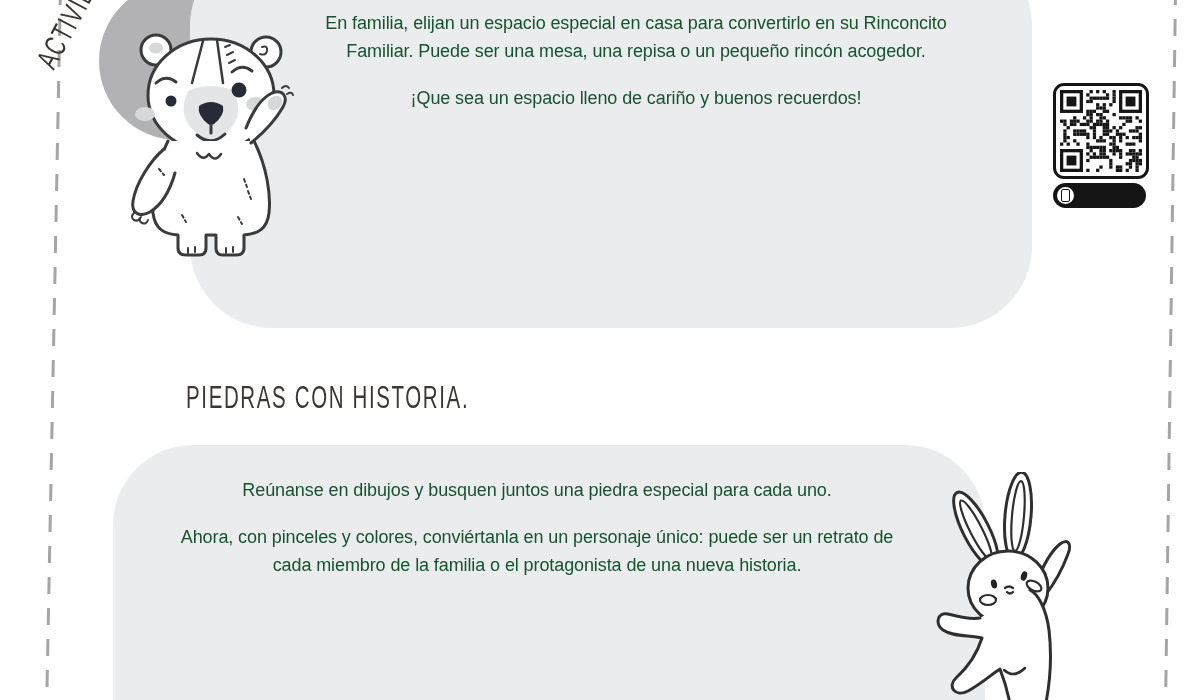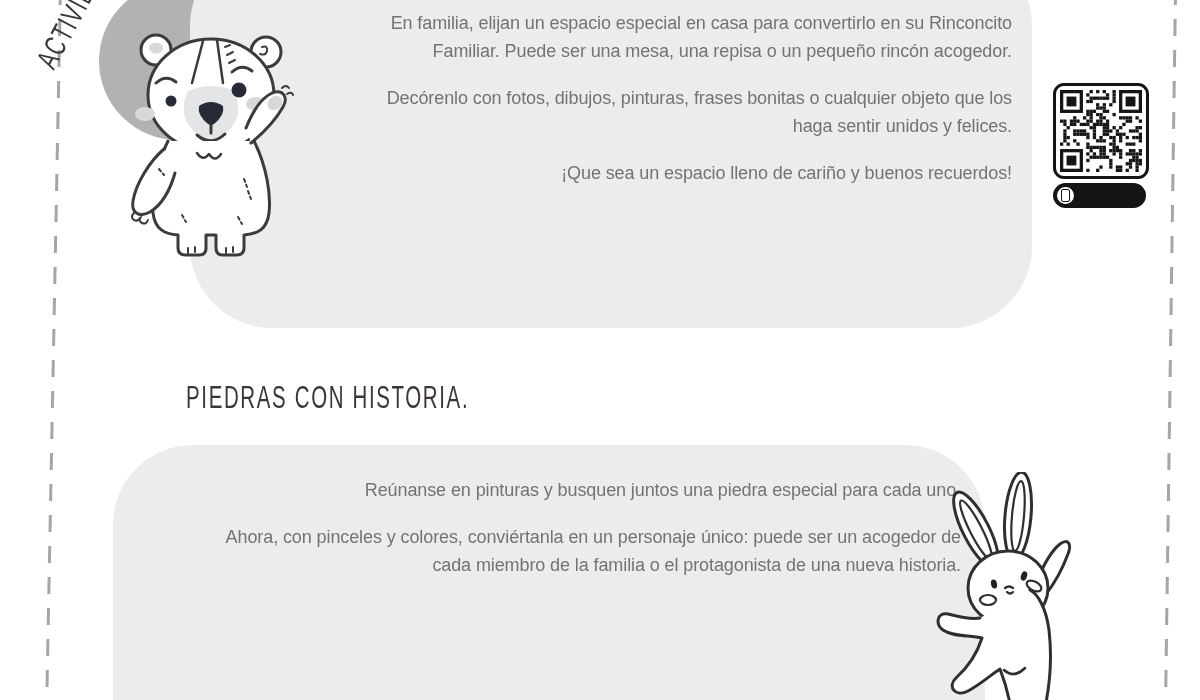--- a/index.html
+++ b/index.html
@@ -25,22 +25,22 @@
     transform:rotate(-62deg) scaleX(0.68);transform-origin:0 100%;
     font-size:30px;letter-spacing:2px;color:#3c3734;white-space:nowrap;
   }
   
   .block{
     position:absolute;background:#ebeced;border-radius:82px;box-sizing:border-box;
   }
   .block1{left:190px;top:-56px;width:842px;height:384px;padding:65px 20px 0 70px;}
   .block2{left:113px;top:445px;width:872px;height:330px;border-radius:80px;padding:31px 24px 0 0;}
   .para{
-    white-space:pre-line;text-align:right;margin:0 0 19px 0;
-    font-size:18px;line-height:28px;color:#737373;letter-spacing:-0.1px;
+    white-space:pre-line;text-align:center;margin:0 0 19px 0;
+    font-size:18px;line-height:28px;color:#14532d;letter-spacing:-0.1px;
   }
   
   .heading{
     position:absolute;left:186px;top:380px;display:inline-block;
     transform:scaleX(0.66);transform-origin:0 50%;
     font-size:31px;letter-spacing:2.5px;color:#3c3734;white-space:nowrap;
   }
   
   .qr{
     position:absolute;left:1053px;top:83px;width:82px;height:82px;background:#fff;
@@ -71,22 +71,20 @@
   <div class="cutline left"></div>
   <div class="cutline right"></div>
 
   <div class="circle"></div>
 
   <span class="side-label">ACTIVIDADES</span>
 
   <div class="block block1">
     <p class="para">En familia, elijan un espacio especial en casa para convertirlo en su Rinconcito
 Familiar. Puede ser una mesa, una repisa o un pequeño rincón acogedor.</p>
-    <p class="para">Decórenlo con fotos, dibujos, pinturas, frases bonitas o cualquier objeto que los
-haga sentir unidos y felices.</p>
     <p class="para">¡Que sea un espacio lleno de cariño y buenos recuerdos!</p>
   </div>
 
   <svg class="art bear" viewBox="0 0 170 226" aria-hidden="true">
     <g stroke="#3b3b3b" stroke-width="3" fill="#fff" stroke-linecap="round" stroke-linejoin="round">
       <circle cx="30" cy="17" r="15"></circle>
       <circle cx="140" cy="19" r="15"></circle>
       <ellipse cx="30" cy="15" rx="7" ry="5.5" fill="#d7d8da" stroke="none"></ellipse>
       <path d="M136,14 q6,-2 5,4 q-1,5 -7,3" fill="none" stroke-width="2"></path>
       <ellipse cx="85" cy="62" rx="63" ry="56"></ellipse>
@@ -323,22 +321,22 @@
 
   <div class="pill">
     <span class="phone-circle">
       <span class="phone-glyph"></span>
     </span>
   </div>
 
   <span class="heading">PIEDRAS CON HISTORIA.</span>
 
   <div class="block block2">
-    <p class="para">Reúnanse en pinturas y busquen juntos una piedra especial para cada uno.</p>
-    <p class="para">Ahora, con pinceles y colores, conviértanla en un personaje único: puede ser un acogedor de
+    <p class="para">Reúnanse en dibujos y busquen juntos una piedra especial para cada uno.</p>
+    <p class="para">Ahora, con pinceles y colores, conviértanla en un personaje único: puede ser un retrato de
 cada miembro de la familia o el protagonista de una nueva historia.</p>
   </div>
 
   <svg class="art rabbit" viewBox="0 0 158 240" aria-hidden="true">
     <g stroke="#2f2f2f" stroke-width="3" fill="#fff" stroke-linecap="round" stroke-linejoin="round">
       <ellipse cx="44" cy="58" rx="13" ry="42" transform="rotate(-27 44 58)"></ellipse>
       <ellipse cx="44" cy="58" rx="6" ry="33" transform="rotate(-27 44 58)" fill="none" stroke-width="2.2"></ellipse>
       <ellipse cx="86" cy="44" rx="13" ry="44" transform="rotate(5 86 44)"></ellipse>
       <ellipse cx="86" cy="44" rx="6" ry="35" transform="rotate(5 86 44)" fill="none" stroke-width="2.2"></ellipse>
       <path d="M104,112 C110,96 118,80 128,72 C136,66 140,72 136,82 C130,98 122,112 114,122"></path>

